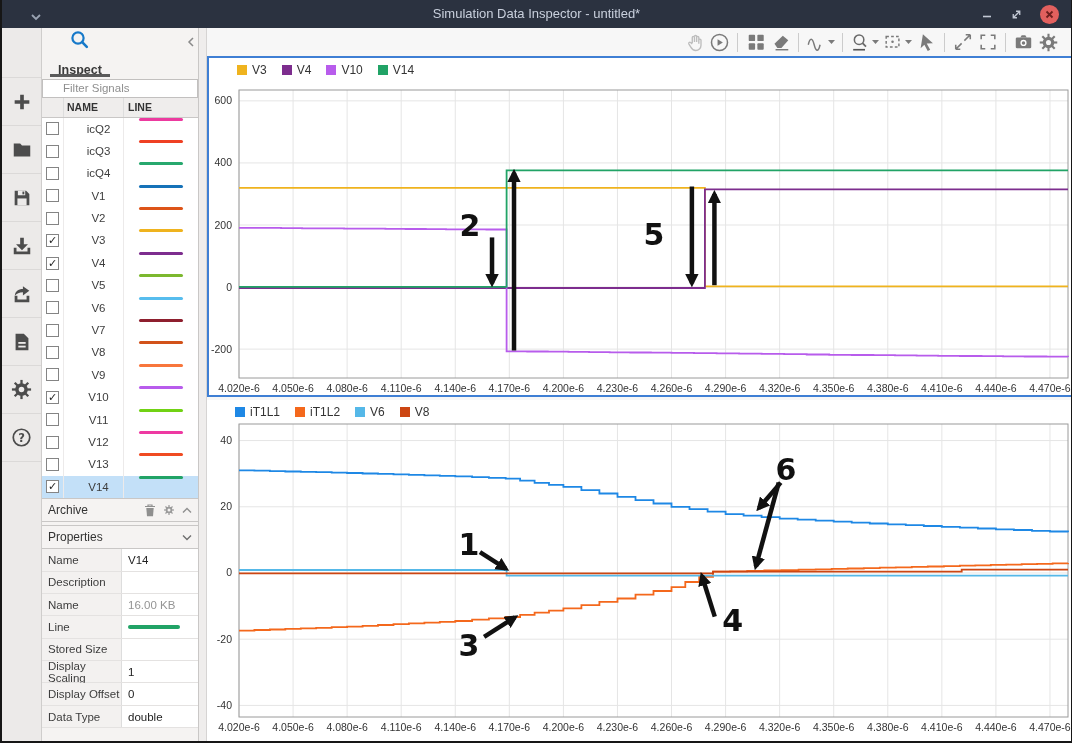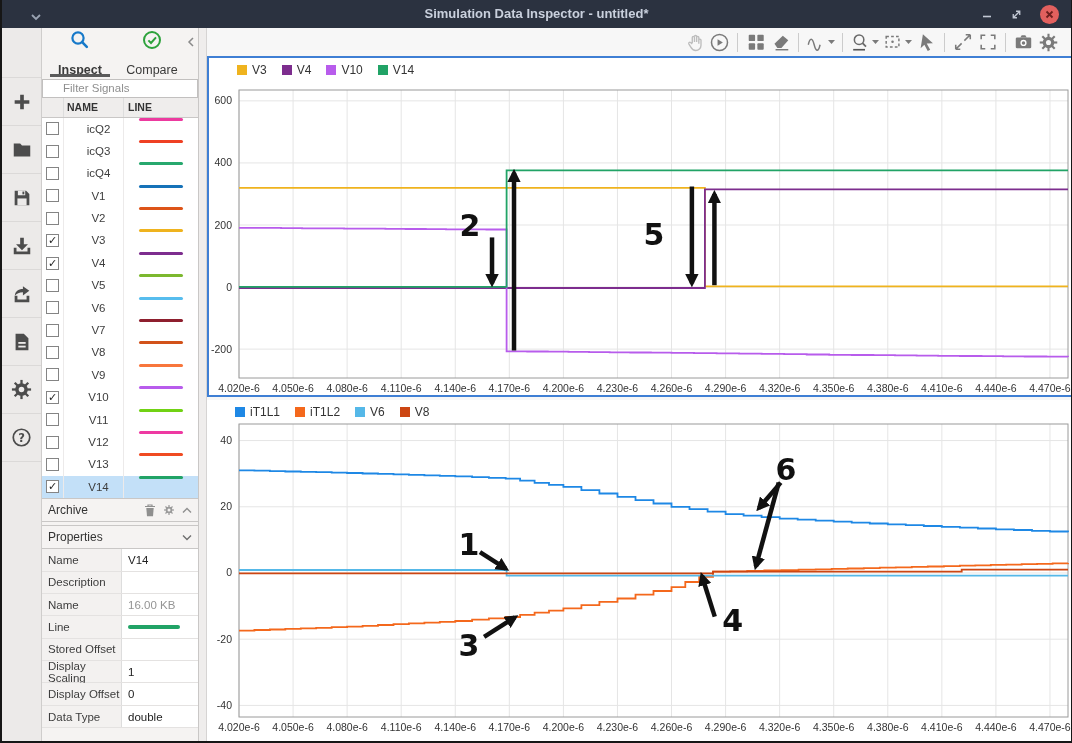--- a/index.html
+++ b/index.html
@@ -2,21 +2,21 @@
 <html><head>
 <meta charset="utf-8">
 <style>
   *{margin:0;padding:0;box-sizing:border-box}
   html,body{background:#fff}
   body{font-family:"Liberation Sans","DejaVu Sans",sans-serif}
   .window{position:relative;width:1072px;height:743px;background:#f7f5f4;overflow:hidden;border-left:2px solid #161616;border-bottom:2px solid #161616;border-right:1px solid #161616}
   
   .titlebar{position:absolute;top:0;left:0;right:0;height:28px;background:#2b3240;z-index:30}
   .tb-chevron{position:absolute;left:28px;top:8px;cursor:pointer}
-  .tb-title{position:absolute;left:0;right:0;top:0;height:28px;line-height:28px;text-align:center;font-size:13px;font-weight:bold;color:#c9d0dd}
+  .tb-title{position:absolute;left:0;right:0;top:0;height:28px;line-height:28px;text-align:center;font-size:13px;font-weight:normal;color:#c9d0dd}
   .tb-controls{position:absolute;right:12px;top:0;height:28px;display:flex;align-items:center;gap:17px;z-index:2}
   .wbtn{display:flex;align-items:center;justify-content:center;cursor:pointer}
   .close-btn{width:19px;height:19px;border-radius:50%;background:#e2605e}
   
   .main{position:absolute;top:28px;left:0;right:0;bottom:0}
   .rail{position:absolute;left:0;top:0;width:40px;bottom:0;background:#eceae9;border-right:1px solid #cfcdcc}
   .rail-spacer{height:50px;border-bottom:1px solid #dbd9d8}
   .rbtn{width:39px;height:48px;display:flex;align-items:center;justify-content:center;border-bottom:1px solid #dbd9d8;cursor:pointer}
   .sidebar{position:absolute;left:40px;top:0;width:157px;bottom:0;background:#f5f3f2;border-right:1px solid #c9c7c6;overflow:hidden}
   .tabs{position:relative;height:50px;display:flex;padding-left:2px}
@@ -156,27 +156,20 @@
 
     <div class="sidebar">
       <div class="tabs">
         <div class="tab active">
           <svg width="22" height="22" viewBox="0 0 22 22">
               <circle cx="9" cy="9" r="5.6" fill="none" stroke="#1779c9" stroke-width="2.2"></circle>
               <path d="M13.2 13.2l4.6 4.6" stroke="#1779c9" stroke-width="2.6" stroke-linecap="round"></path>
             </svg>
           <span>Inspect</span>
         </div>
-        <div class="tab">
-          <svg width="22" height="22" viewBox="0 0 22 22">
-              <circle cx="11" cy="11" r="8" fill="none" stroke="#2da23c" stroke-width="2"></circle>
-              <path d="M7.4 11.4l2.6 2.6 5-5.6" fill="none" stroke="#2da23c" stroke-width="2"></path>
-            </svg>
-          <span>Compare</span>
-        </div>
         <span class="collapse">
           <svg width="8" height="12" viewBox="0 0 8 12">
               <path d="M6 2L2 6l4 4" fill="none" stroke="#8a8a8a" stroke-width="1.5"></path>
             </svg>
         </span>
       </div>
       <div class="filter-row">
         <input type="text" placeholder="Filter Signals" style="">
       </div>
       <div class="sig-header">
@@ -389,21 +382,21 @@
             <div class="prop-label">Name</div>
             <div class="prop-value muted">16.00 KB</div>
           </div>
           <div class="prop-row">
             <div class="prop-label">Line</div>
             <div class="prop-value">
               <span class="prop-swatch" style="background: rgb(33, 163, 102);"></span>
             </div>
           </div>
           <div class="prop-row">
-            <div class="prop-label">Stored Offset</div>
+            <div class="prop-label">Stored Size</div>
             <div class="prop-value"></div>
           </div>
           <div class="prop-row">
             <div class="prop-label">Display Scaling</div>
             <div class="prop-value">1</div>
           </div>
           <div class="prop-row">
             <div class="prop-label">Display Offset</div>
             <div class="prop-value">0</div>
           </div>

